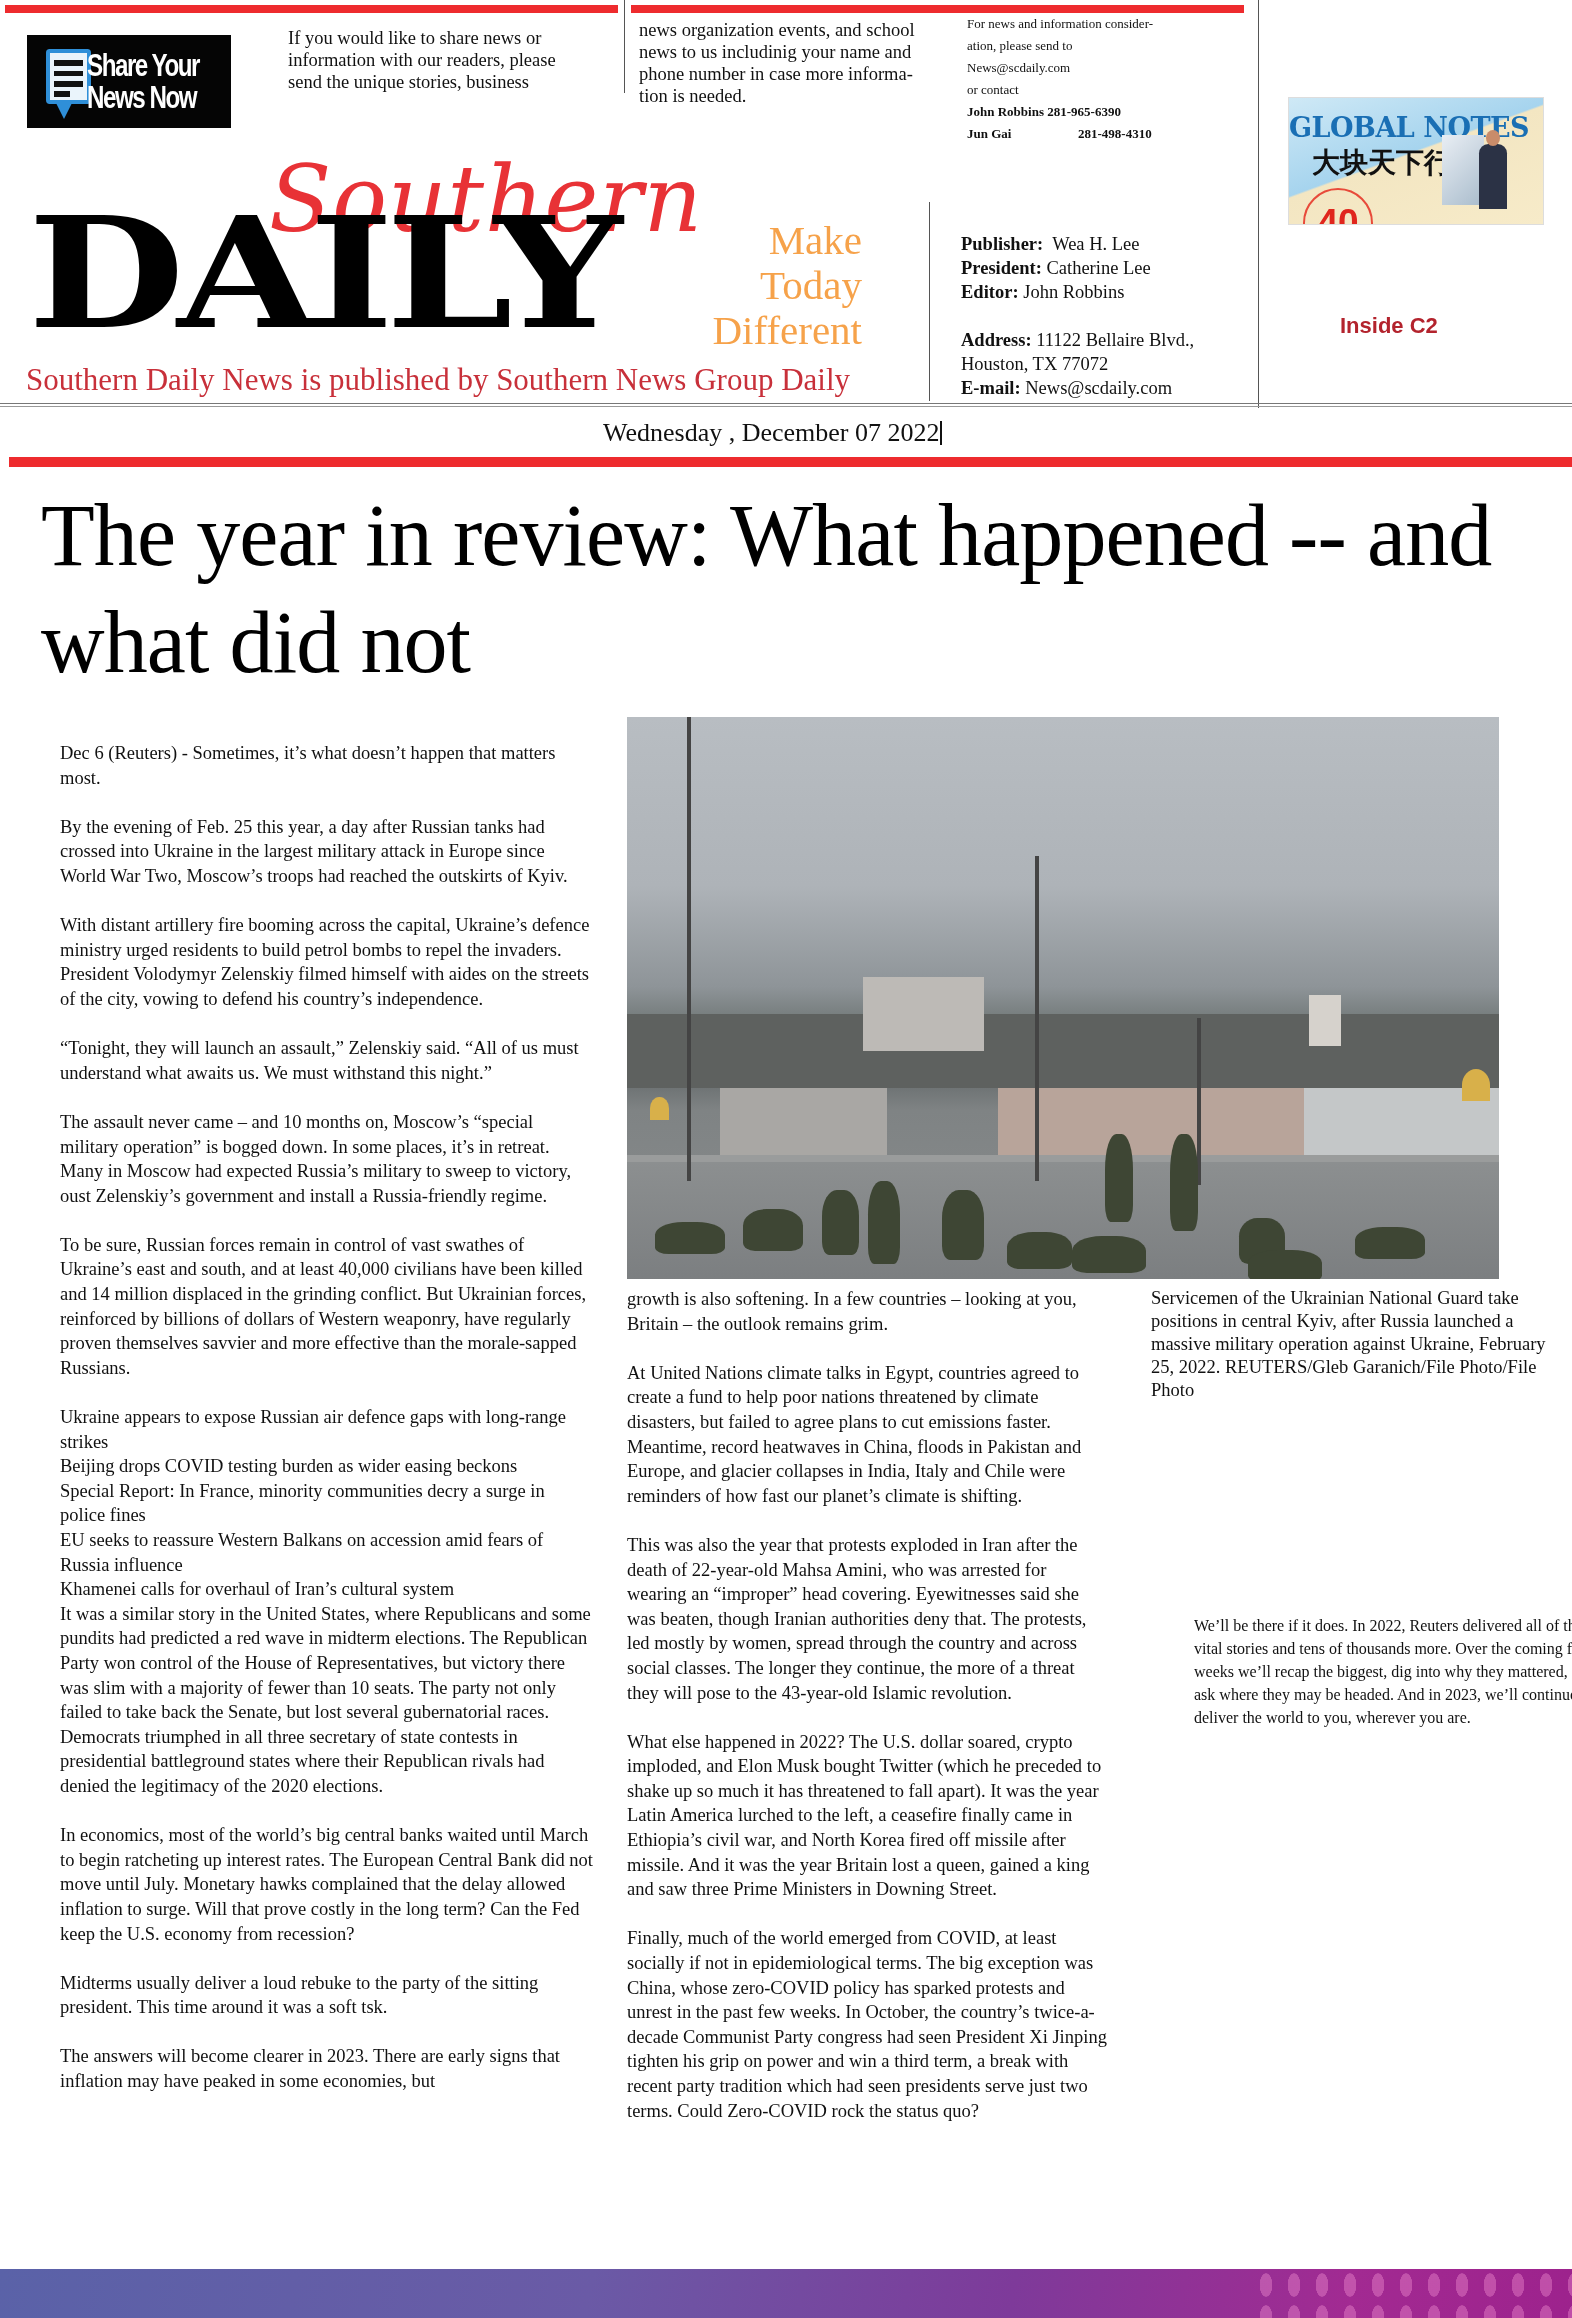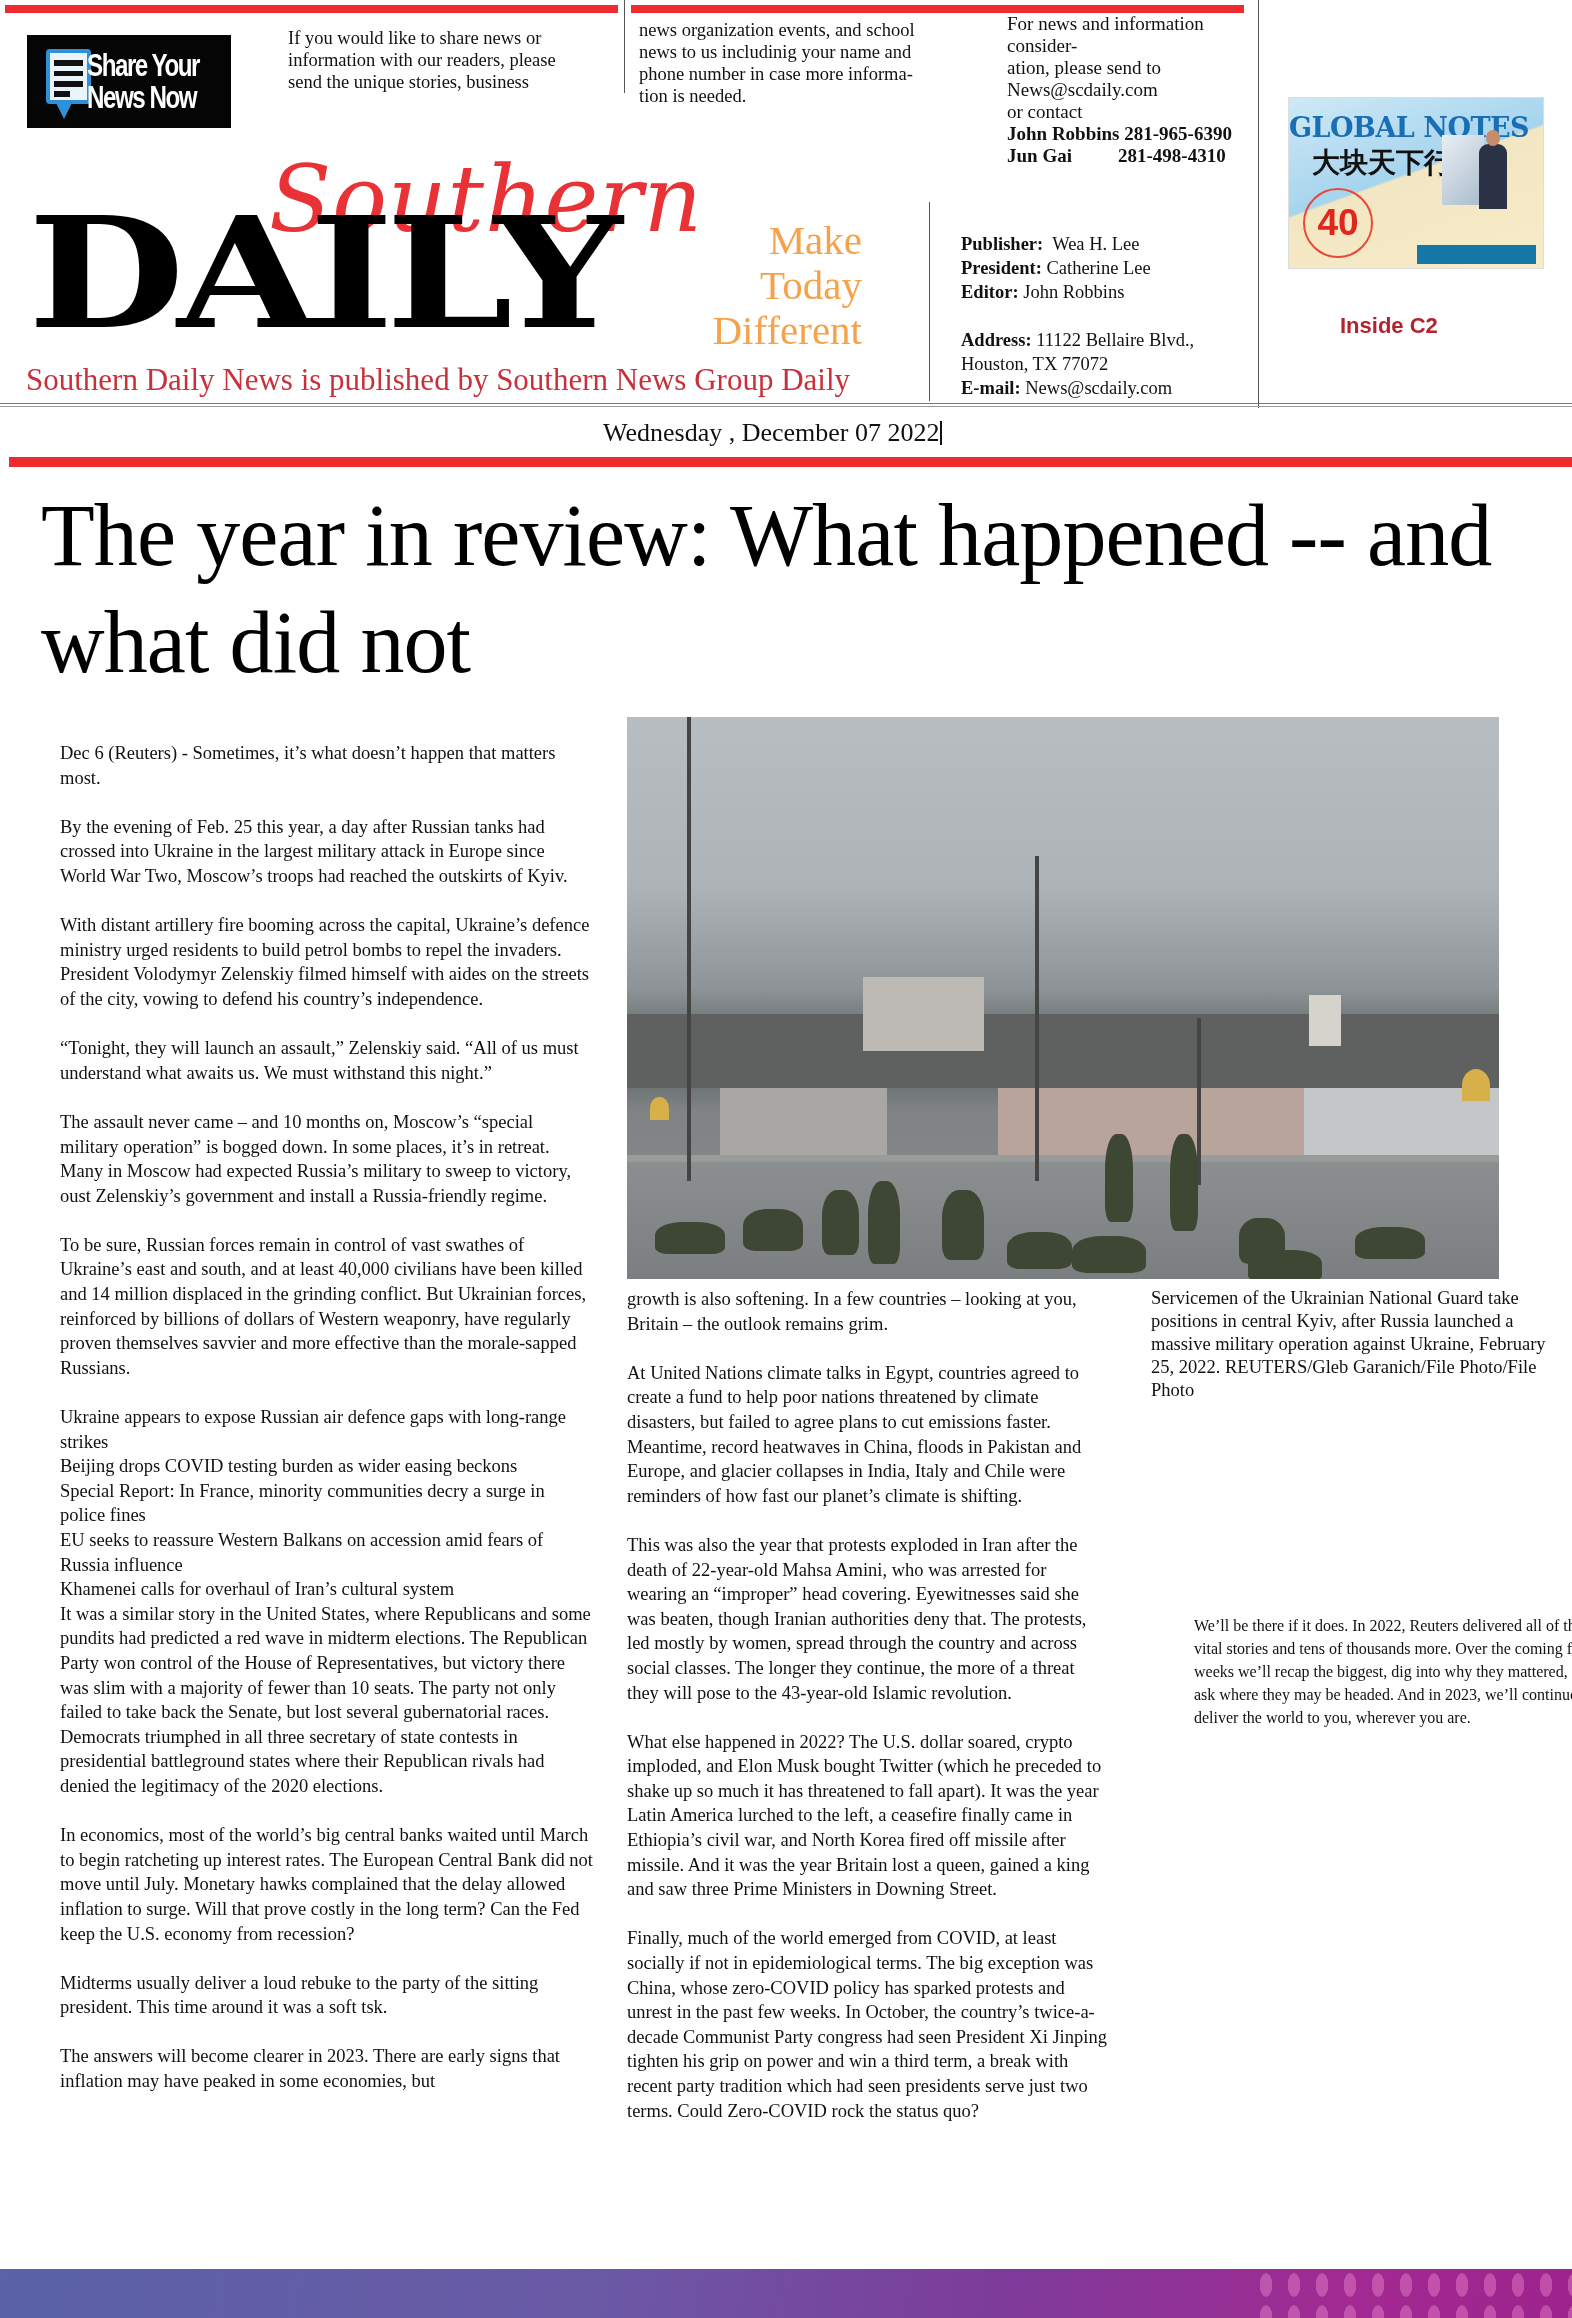--- a/index.html
+++ b/index.html
@@ -11,32 +11,32 @@
   .redbar { position: absolute; background: #ee2b2e; }
   .vline { position: absolute; width: 1.4px; background: #555; }
   .share-box { left: 27px; top: 35px; width: 204px; height: 93px; background: #050505; display: flex; align-items: center; padding-left: 19px; }
   .share-icon { width: 45px; height: 74px; position: relative; margin-right: 7.4px; }
   .share-icon .bubble { position: absolute; left: 0; top: 4.6px; width: 45px; height: 55px; background: #eaf4fb; border: 4.6px solid #2f8fd8; border-radius: 3.7px; }
   .share-icon .bubble i { position: absolute; left: 3.7px; height: 5.6px; background: #111; display: block; }
   .share-icon .tail { position: absolute; left: 10.2px; top: 58px; width: 0; height: 0; border-left: 8.3px solid transparent; border-right: 8.3px solid transparent; border-top: 16.7px solid #2f8fd8; }
   .share-text { font-family: "Liberation Sans", "DejaVu Sans", sans-serif; color: #fff; font-weight: bold; font-size: 31px; line-height: 32px; letter-spacing: -1.9px; transform: scaleX(0.78); transform-origin: left center; white-space: nowrap; }
 
   .intro { font-size: 18.5px; line-height: 22px; color: #111; }
-  .contact-line { font-size: 19px; line-height: 22px; margin-left: 40px; }
+  .contact-line { font-size: 13px; line-height: 22px; }
   .bold { font-weight: bold; }
 
   .logo-southern { left: 269px; top: 153px; font-family: "DejaVu Serif", serif; font-style: italic; color: #e83236; font-size: 91px; line-height: 93px; letter-spacing: 0.9px; }
   .logo-daily { left: 28px; top: 204px; font-family: "DejaVu Serif", serif; font-weight: bold; color: #000; font-size: 153px; line-height: 139px; letter-spacing: -6.5px; transform: scaleX(1.18); transform-origin: left top; }
   .slogan { left: 677px; top: 218px; width: 185px; text-align: right; color: #f6a24a; font-size: 41px; line-height: 45px; font-family: "Liberation Serif", serif; }
   .published { left: 26px; top: 364px; color: #c8303a; font-size: 31px; line-height: 32px; white-space: nowrap; text-align: right; }
 
   .masthead-info { left: 961px; top: 232px; width: 297px; font-size: 18.5px; line-height: 24px; }
   .masthead-info .gap { height: 24px; }
 
-  .global-notes { left: 1288px; top: 97px; width: 256px; height: 172px; background: linear-gradient(160deg, #cfe9f6 0%, #a6d4ee 45%, #f3e6c2 46%, #f7ebc9 100%); overflow: hidden; border: 0.5px solid #ddd; }
+  .global-notes { left: 1288px; top: 97px; width: 256px; height: 128px; background: linear-gradient(160deg, #cfe9f6 0%, #a6d4ee 45%, #f3e6c2 46%, #f7ebc9 100%); overflow: hidden; border: 0.5px solid #ddd; }
   .gn-title { position: absolute; left: 0; top: 14px; font-family: "DejaVu Serif", serif; font-weight: bold; color: #1a6fb4; font-size: 27px; letter-spacing: -0.5px; }
   .gn-cn { position: absolute; left: 23px; top: 46px; font-family: "DejaVu Sans", sans-serif; font-weight: bold; color: #111; font-size: 28px; }
   .gn-stamp { position: absolute; left: 14px; top: 90px; width: 70px; height: 70px; border-radius: 50%; border: 2.3px solid #e84a3a; color: #e0261d; font-weight: bold; font-size: 37px; text-align: center; line-height: 65px; font-family: "Liberation Sans", sans-serif; }
   .gn-man { position: absolute; left: 190px; top: 46px; width: 28px; height: 65px; background: #2b3245; border-radius: 9.3px 9.3px 0 0; }
   .gn-man::before { content: ""; position: absolute; left: 7.4px; top: -14px; width: 14px; height: 16px; border-radius: 50%; background: #c98c6a; }
   .gn-bar { position: absolute; left: 128px; top: 147px; width: 119px; height: 18.5px; background: #1576a8; }
   .gn-building { position: absolute; left: 153px; top: 37px; width: 42px; height: 70px; background: linear-gradient(135deg, #e9eef4 0%, #a9bccc 100%); }
   .inside-c2 { left: 1340px; top: 313px; font-family: "Liberation Sans", "DejaVu Sans", sans-serif; font-weight: bold; color: #b3232d; font-size: 22px; }
 
   .double-rule { left: 0; top: 403px; width: 1572px; height: 3.7px; border-top: 1.4px solid #777; border-bottom: 0.9px solid #999; }

